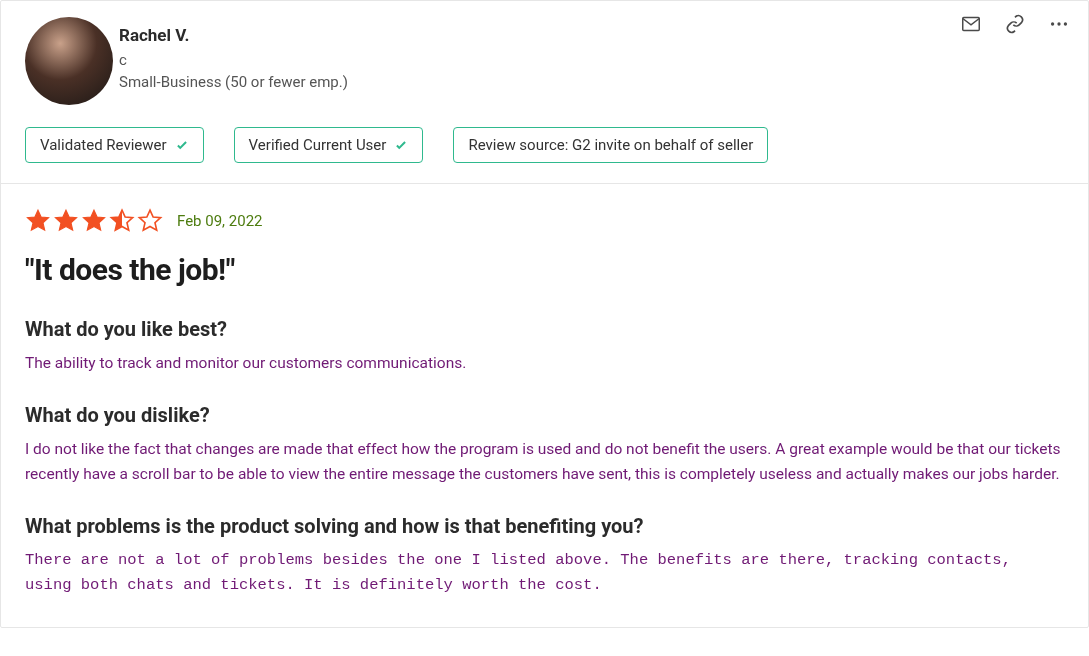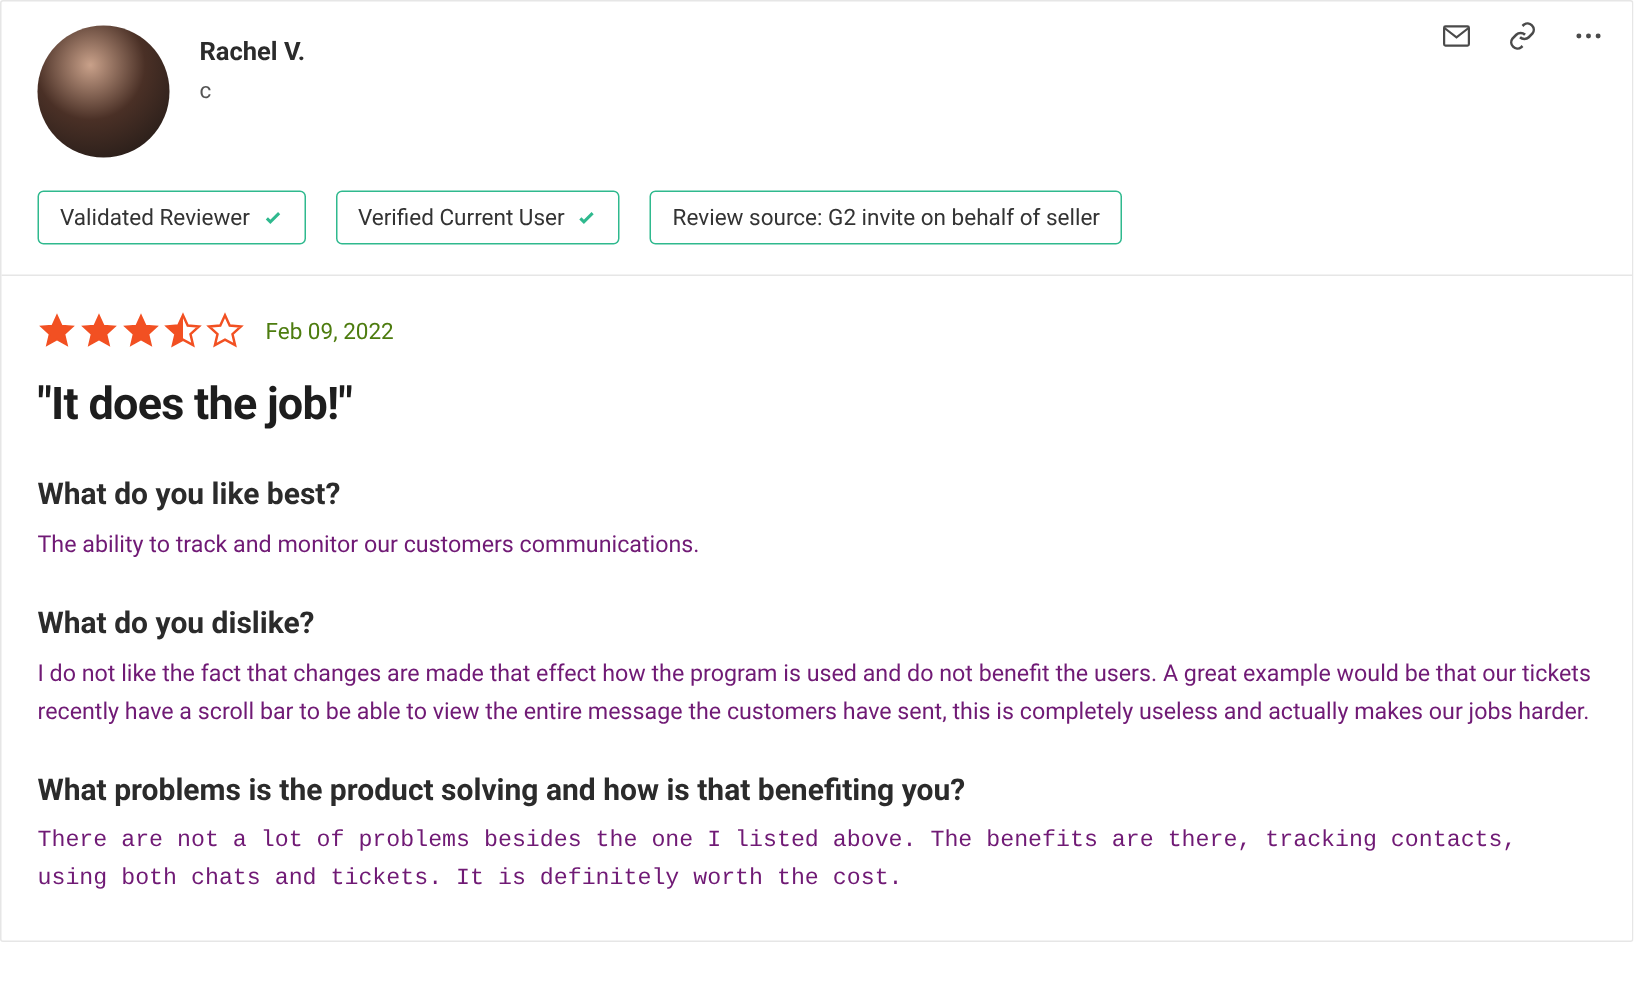--- a/index.html
+++ b/index.html
@@ -15,21 +15,21 @@
     background: #fff;
   }
   .header {
     padding: 16px 24px 20px 24px;
     border-bottom: 1px solid #e6e6e6;
     position: relative;
   }
   .profile-row {
     display: flex;
     align-items: flex-start;
-    gap: 20px;
+    gap: 6px;
   }
   .avatar {
     width: 88px;
     height: 88px;
     border-radius: 50%;
     background: radial-gradient(circle at 40% 30%, #c9a18a 0%, #4a3026 45%, #1a1614 100%);
     flex-shrink: 0;
   }
   .user-info { padding-top: 8px; }
   .user-name { font-weight: 700; font-size: 17px; color: #2b2b2b; }
@@ -47,21 +47,21 @@
     width: 22px;
     height: 22px;
     display: flex;
     align-items: center;
     justify-content: center;
     cursor: pointer;
     color: #4a4a4a;
   }
   .badges {
     display: flex;
-    gap: 20px;
+    gap: 30px;
     margin-top: 22px;
     flex-wrap: wrap;
   }
   .badge {
     border: 1px solid #2fb98e;
     border-radius: 4px;
     padding: 8px 14px;
     font-size: 15px;
     color: #333;
     display: flex;
@@ -117,20 +117,21 @@
 <body>
 
 <div class="card">
 
   <div class="header">
     <div class="profile-row">
       <div class="avatar"></div>
       <div class="user-info">
         <div class="user-name">Rachel V.</div>
         <div class="user-sub">c</div>
+        <div class="user-company">Small-Business (50 or fewer emp.)</div>
       </div>
     </div>
 
     <div class="icon-bar">
       <div class="icon-btn">
         <svg width="22" height="22" viewBox="0 0 24 24" fill="none" stroke="currentColor" stroke-width="1.6">
             <rect x="3" y="5" width="18" height="14" rx="1"></rect>
             <path d="M3 6l9 7 9-7"></path>
           </svg>
       </div>

